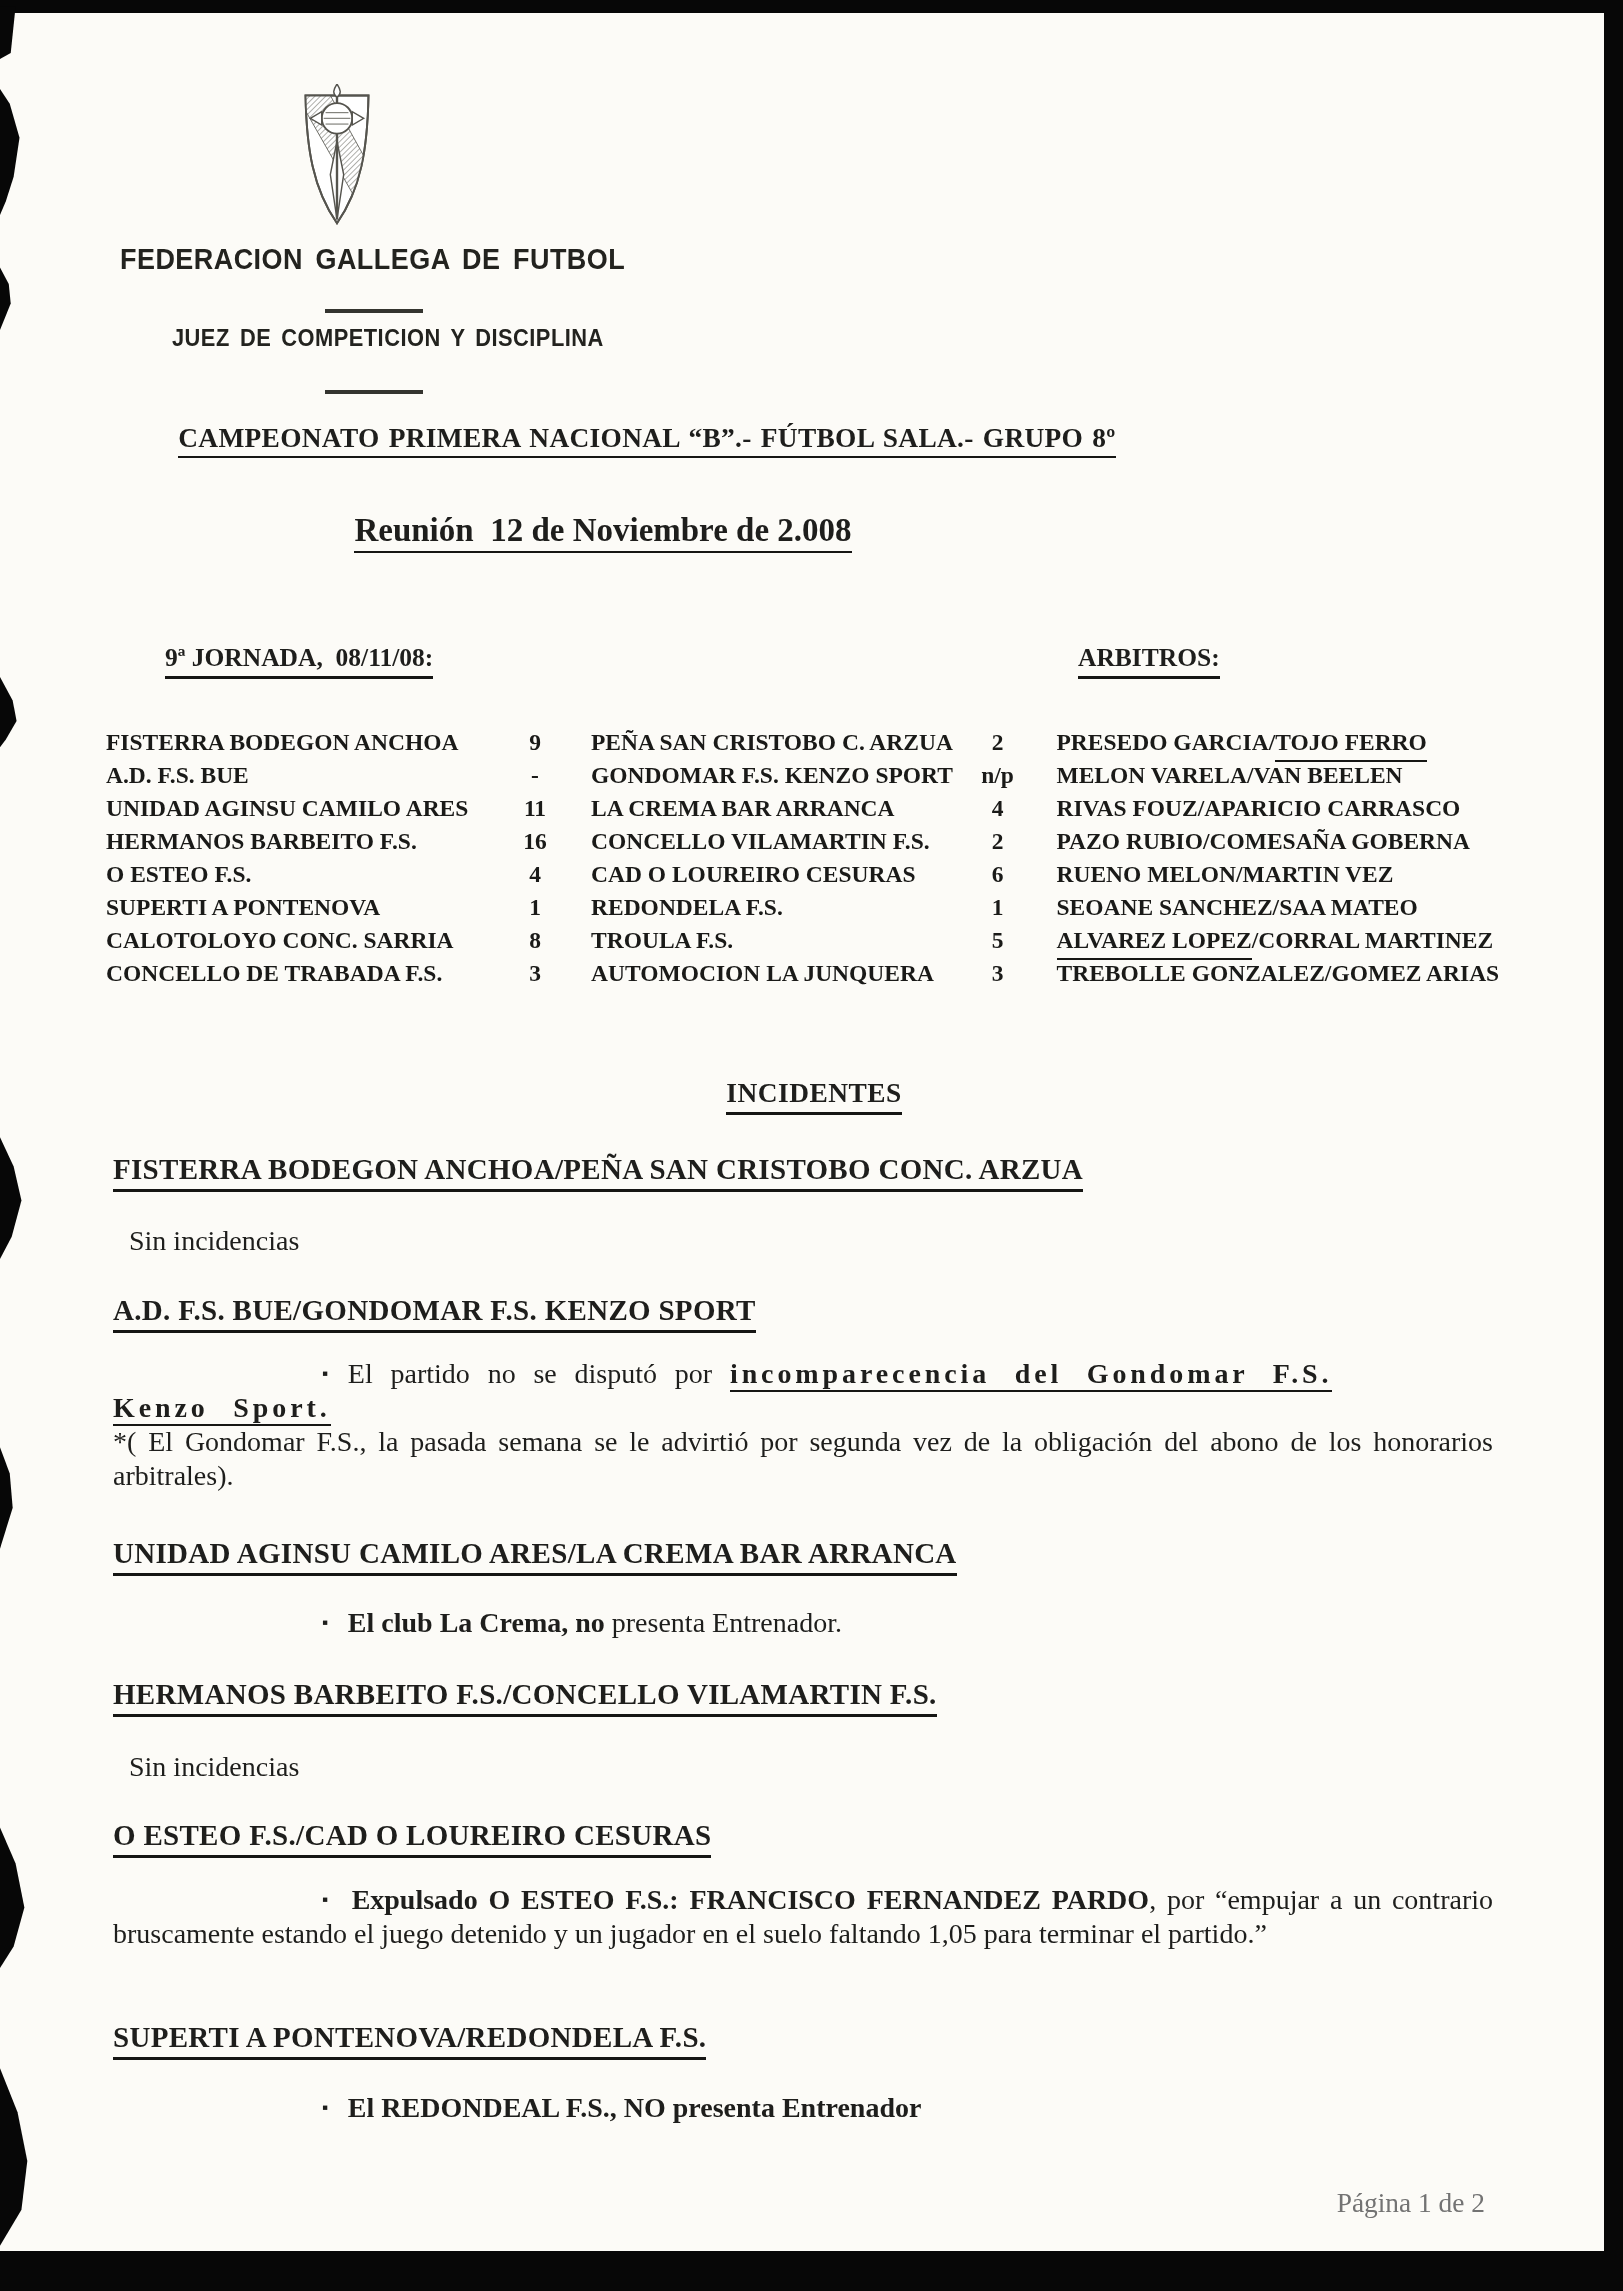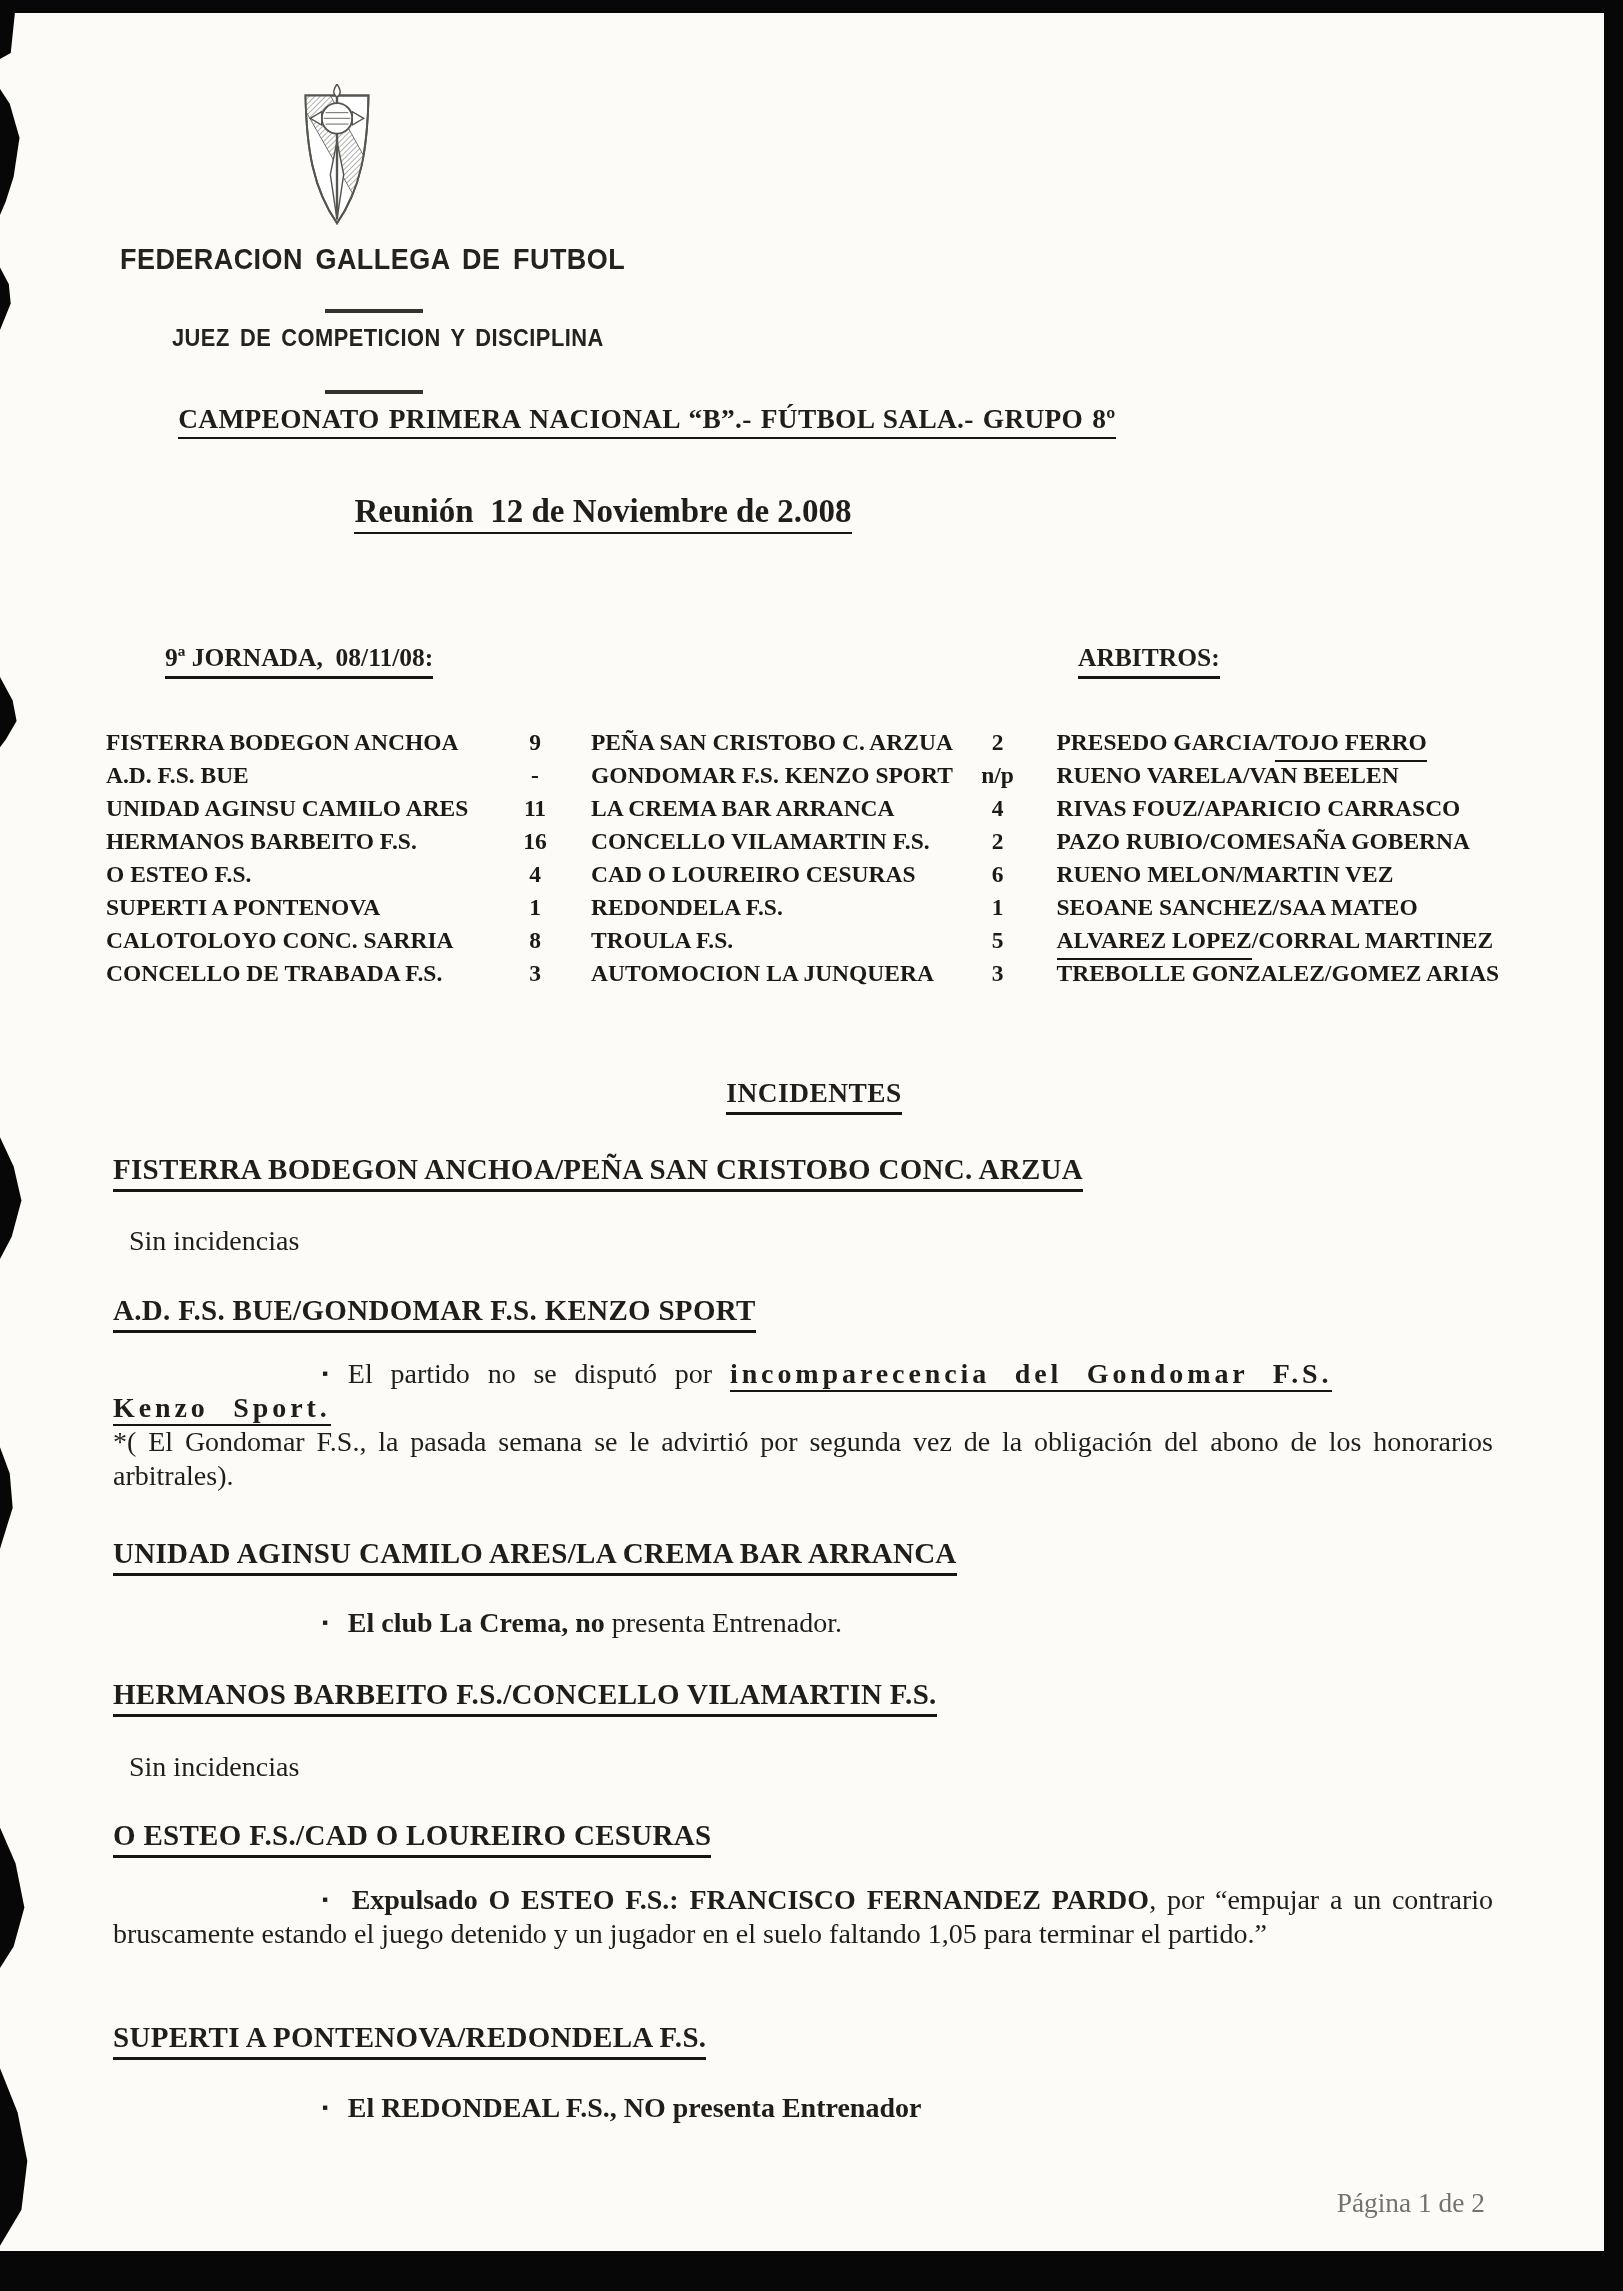--- a/index.html
+++ b/index.html
@@ -19,21 +19,21 @@
   .org-dept{left:172px;top:325px;font-family:"Liberation Sans","DejaVu Sans",sans-serif;
             font-weight:bold;font-size:23.5px;color:#23231f;transform:scaleX(.93);transform-origin:left center;
             letter-spacing:0.5px;word-spacing:3.9px;}
   .rule{position:absolute;height:3.9px;background:#34342f;}
   .head-right{left:921px;top:104px;width:647px;text-align:center;color:#4f4f49;}
   .head-right .l1{font-size:27.4px;letter-spacing:1px;word-spacing:9.8px;}
   .head-right .l2{font-size:27.4px;letter-spacing:1px;margin-top:12.7px;}
 
   
   .ul4{display:inline-block;border-bottom:3.9px solid #161614;padding-bottom:2.9px;}
-  .ul3{display:inline-block;border-bottom:2.9px solid #161614;padding-bottom:2px;}
+  .ul3{display:inline-block;border-bottom:2.9px solid #161614;padding-bottom:2px;margin-top:19px;}
 
   .doc-title{left:113px;top:404px;width:1068px;text-align:center;font-size:27.4px;font-weight:bold;
              letter-spacing:0.3px;word-spacing:2px;}
   .meeting{left:113px;top:493px;width:980px;text-align:center;font-size:33px;font-weight:bold;font-family:Liberation Serif, serif;}
 
   .jornada-h{left:165px;top:643px;font-size:25.5px;font-weight:bold;}
   .arbitros-h{left:1078px;top:643px;font-size:25.5px;font-weight:bold;}
 
   
   .results{left:106px;top:726px;width:1402px;font-weight:bold;font-size:23.5px;color:#1a1a18;}
@@ -133,21 +133,21 @@
         <div></div>
       <div class="ref"><span>PRESEDO GARCIA/</span><span class="u">TOJO FERRO</span><span></span></div>
     </div>
     <div class="rrow">
       <div class="home">A.D. F.S. BUE</div>
       <div class="s1">-</div>
         <div></div>
       <div class="away">GONDOMAR F.S. KENZO SPORT</div>
       <div class="s2">n/p</div>
         <div></div>
-      <div class="ref"><span>RUENO VARELA/VAN BEELEN</span><span class="u"></span><span></span></div>
+      <div class="ref"><span>MELON VARELA/VAN BEELEN</span><span class="u"></span><span></span></div>
     </div>
     <div class="rrow">
       <div class="home">UNIDAD AGINSU CAMILO ARES</div>
       <div class="s1">11</div>
         <div></div>
       <div class="away">LA CREMA BAR ARRANCA</div>
       <div class="s2">4</div>
         <div></div>
       <div class="ref"><span>RIVAS FOUZ/APARICIO CARRASCO</span><span class="u"></span><span></span></div>
     </div>

